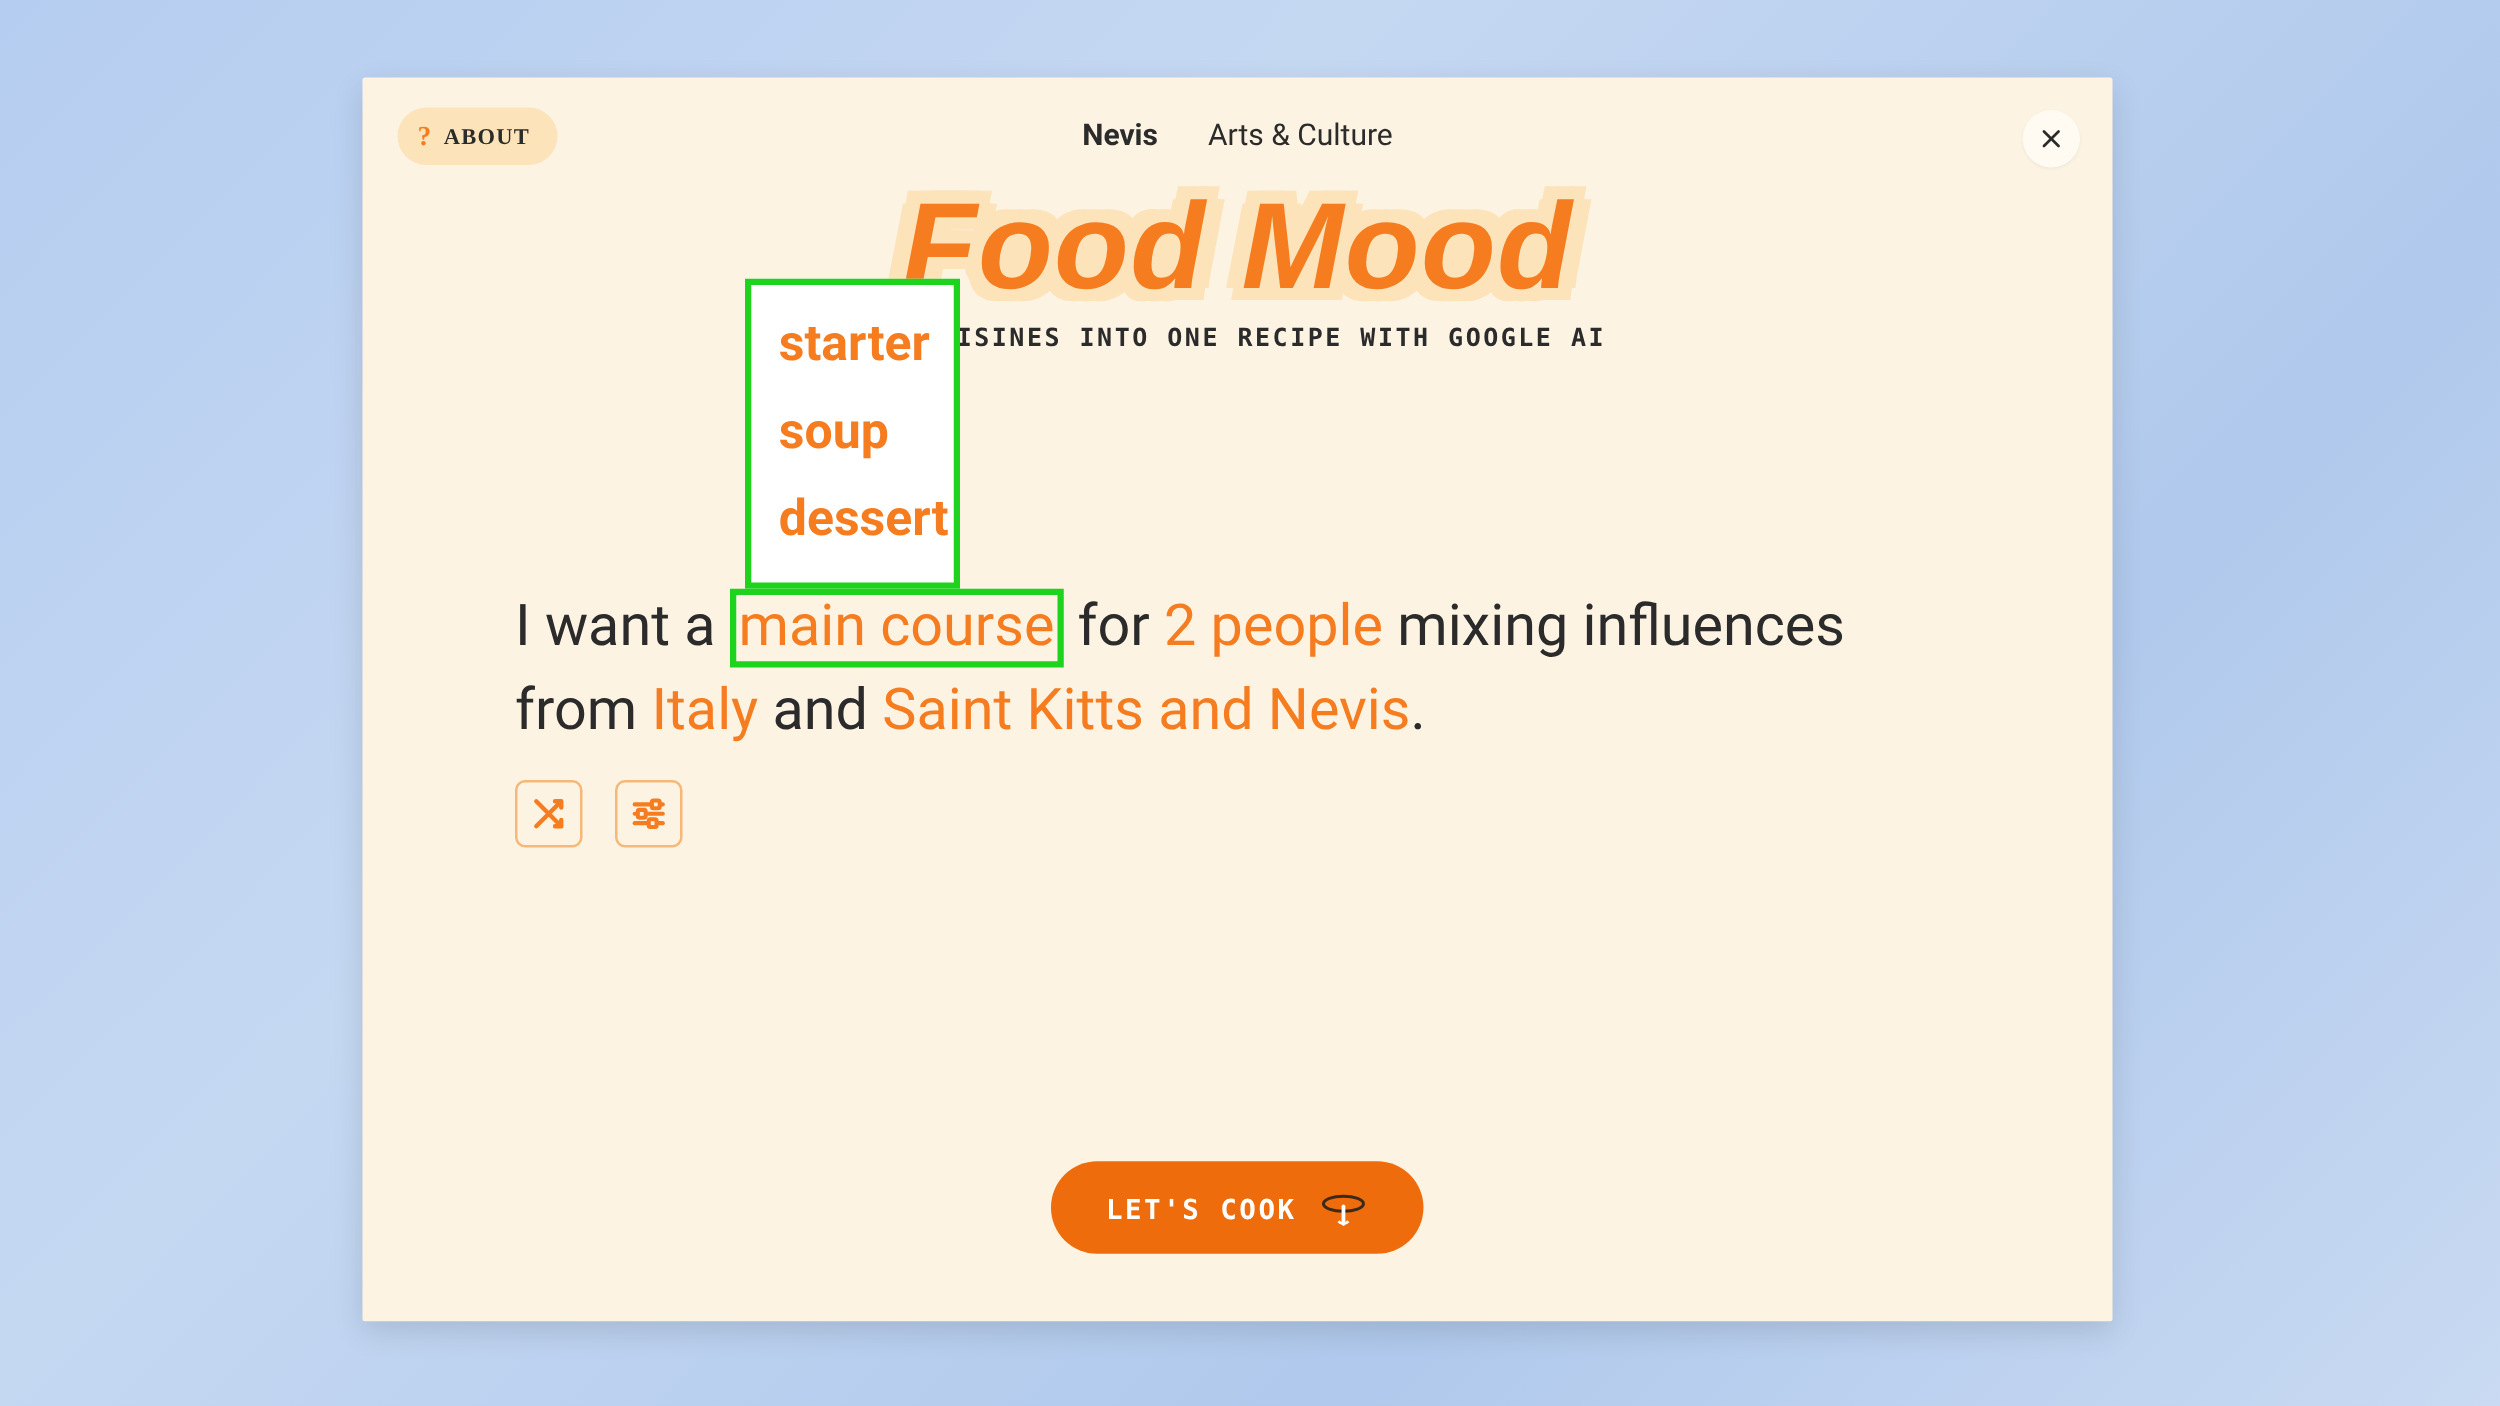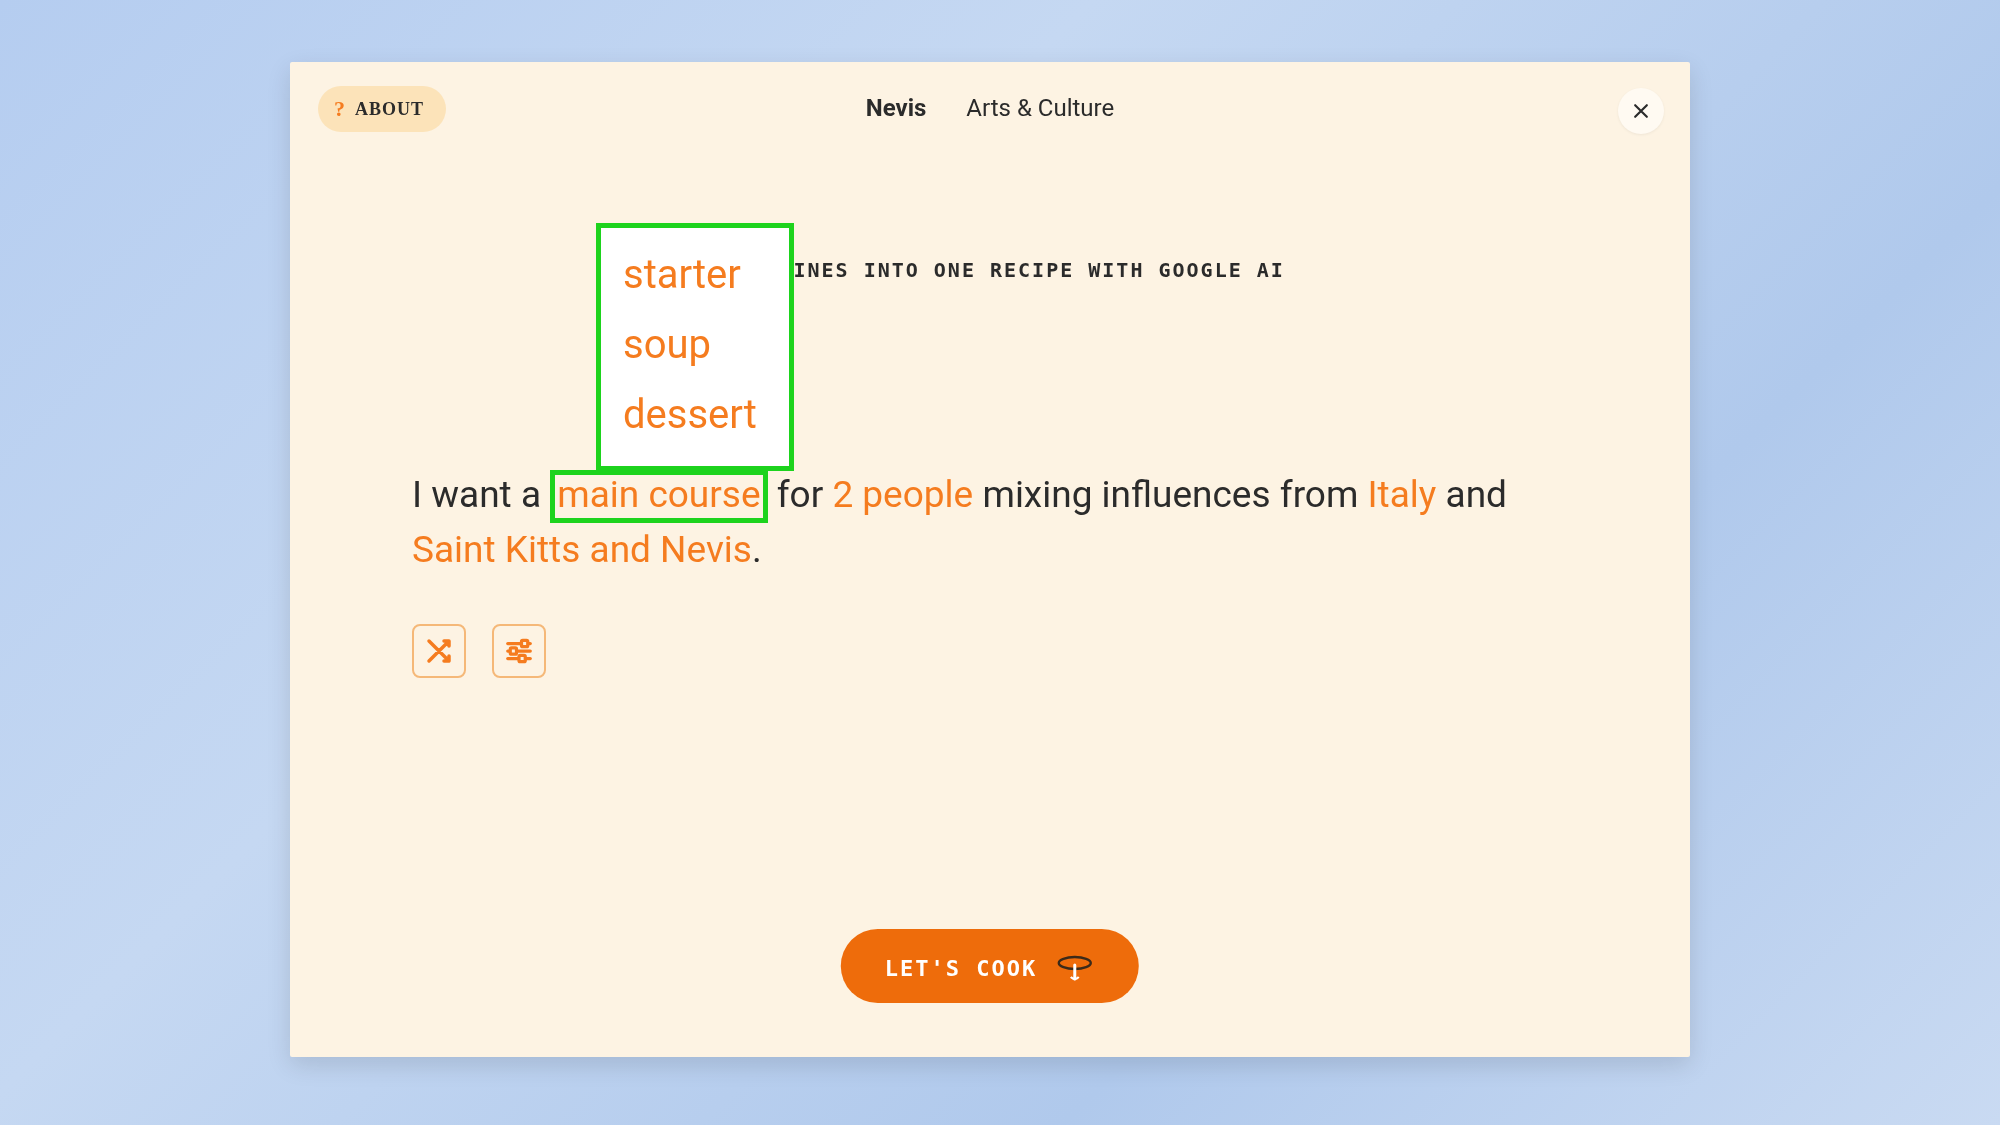--- a/index.html
+++ b/index.html
@@ -102,39 +102,40 @@
     font-size: 20px;
     letter-spacing: 2px;
     color: #2b2b2b;
     white-space: nowrap;
     z-index: 0;
   }
   .dropdown {
     position: absolute;
     left: 306px;
     top: 161px;
-    width: 198px;
+    width: 172px;
     background: #ffffff;
     border: 5px solid #1dd31d;
     z-index: 5;
     padding: 12px 0 16px 0;
+    font-weight: bold;
   }
   .dropdown .opt {
     font-size: 40px;
     color: #f57c1f;
     padding: 4px 22px;
     cursor: pointer;
     line-height: 1.55;
   }
   .sentence {
     position: absolute;
     left: 122px;
     right: 122px;
     top: 406px;
-    font-size: 37px;
+    font-size: 46px;
     color: #2b2b2b;
     line-height: 1.45;
   }
   .sentence .hot { color: #f57c1f; cursor: pointer; }
   .sentence .boxed {
     border: 5px solid #1dd31d;
     padding: 0 2px 2px 2px;
     display: inline-block;
     line-height: 1.1;
   }
@@ -190,20 +191,21 @@
   <div class="brand">
     <span class="g">Nevis</span><span class="ac"> Arts &amp; Culture</span>
   </div>
 
   <div class="close-btn">
     <svg viewBox="0 0 24 24">
       <path d="M5 5 L19 19 M19 5 L5 19" stroke="#2b2b2b" stroke-width="2.6" stroke-linecap="round" fill="none"></path>
     </svg>
   </div>
 
+  <div class="title">Food Mood</div>
 
   <div class="subtitle">WO CUISINES INTO ONE RECIPE WITH GOOGLE AI</div>
 
   <div class="dropdown">
     <div class="opt">starter</div>
     <div class="opt">soup</div>
     <div class="opt">dessert</div>
   </div>
 
   <div class="sentence">

